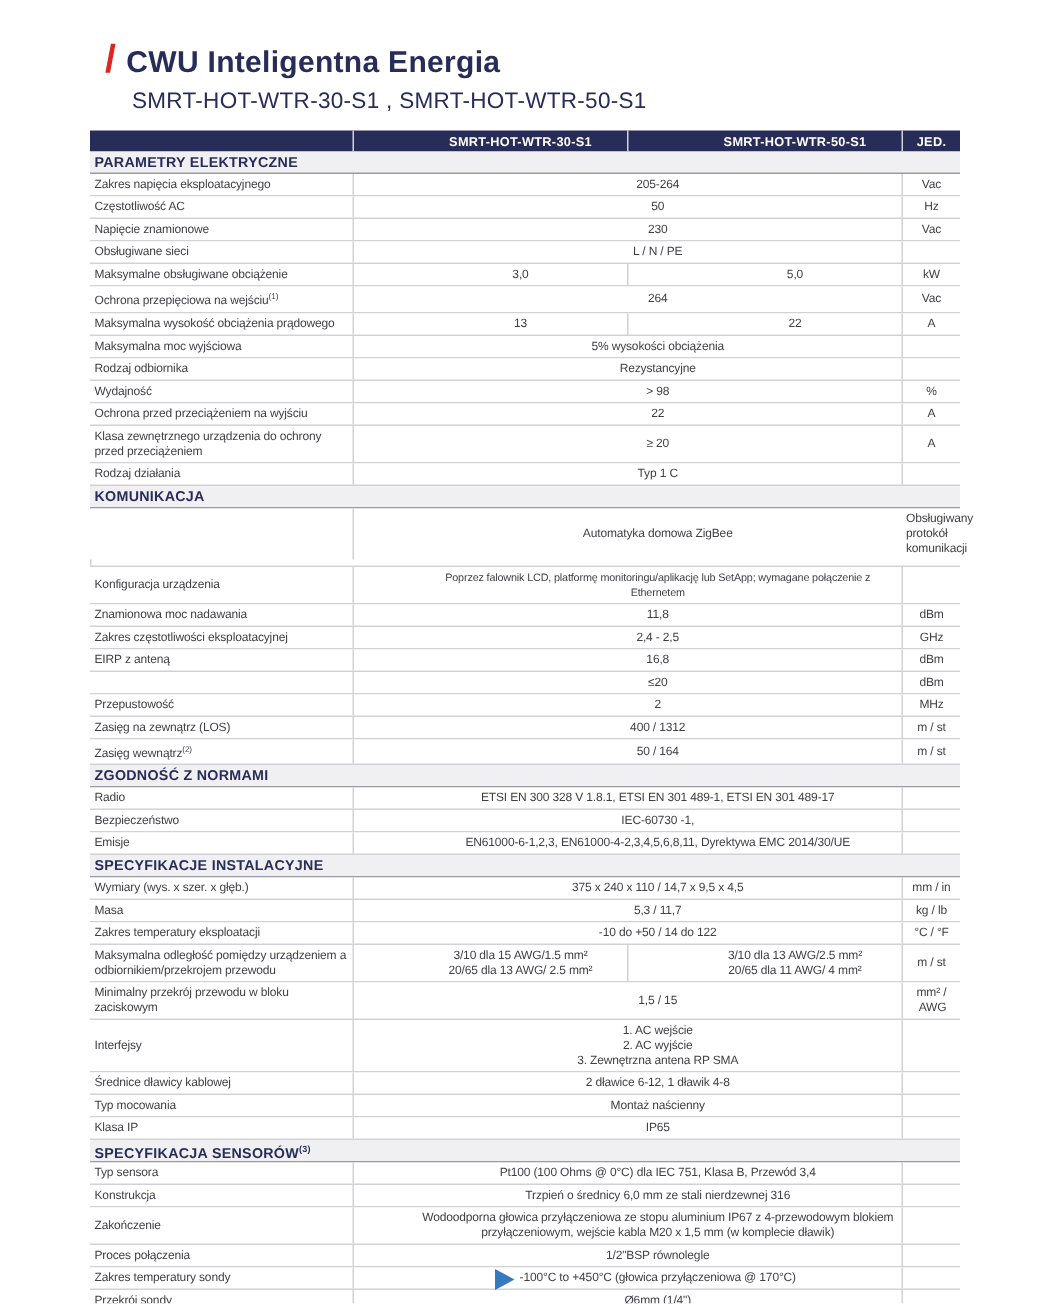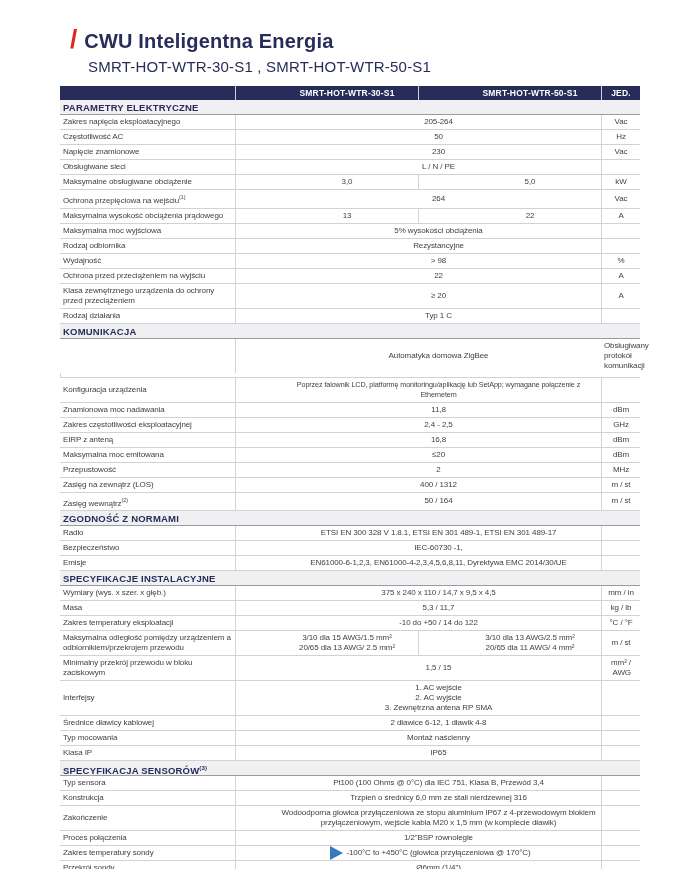--- a/index.html
+++ b/index.html
@@ -155,21 +155,20 @@
             <div class="cell label">Zakres częstotliwości eksploatacyjnej</div>
             <div class="cell value span2">2,4 - 2,5</div>
             <div class="cell unit">GHz</div>
           </div>
           <div class="row">
             <div class="cell label">EIRP z anteną</div>
             <div class="cell value span2">16,8</div>
             <div class="cell unit">dBm</div>
           </div>
           <div class="row">
-            <div class="cell label">Maksymalna moc emitowana</div>
             <div class="cell value span2">≤20</div>
             <div class="cell unit">dBm</div>
           </div>
           <div class="row">
             <div class="cell label">Przepustowość</div>
             <div class="cell value span2">2</div>
             <div class="cell unit">MHz</div>
           </div>
           <div class="row">
             <div class="cell label">Zasięg na zewnątrz (LOS)</div>

